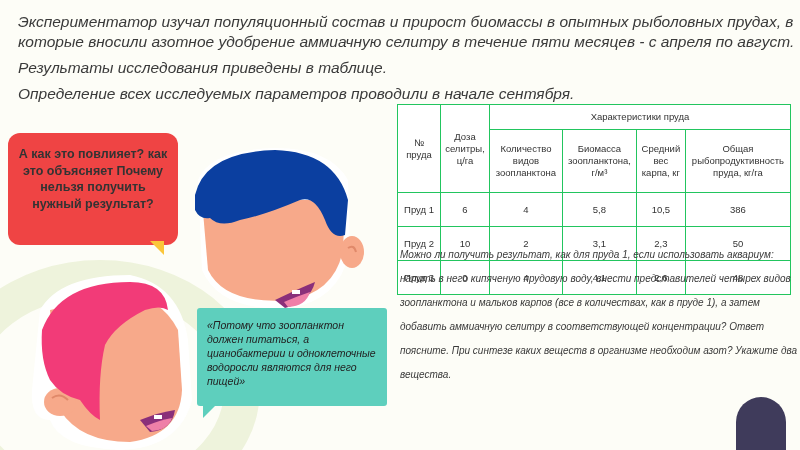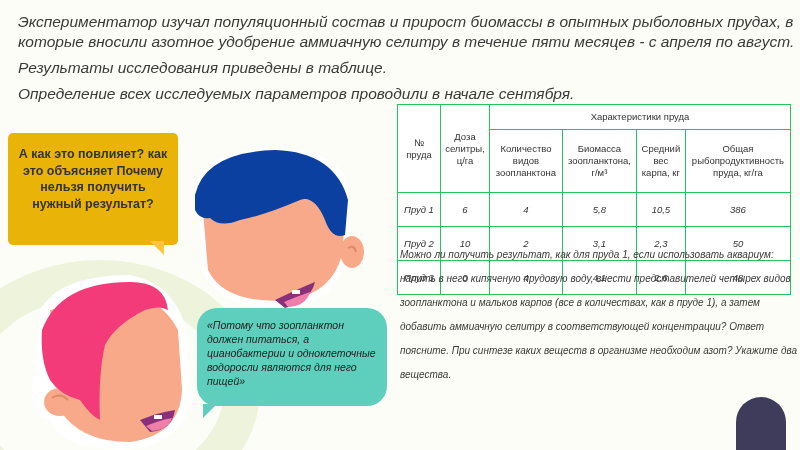--- a/index.html
+++ b/index.html
@@ -4,25 +4,25 @@
 <style>
   html, body { margin:0; padding:0; }
   body { width:800px; height:450px; overflow:hidden; position:relative; background:#fdfdf7; font-family:"Liberation Sans", sans-serif; color:#333; }
   .bgdeco { position:absolute; left:-60px; top:260px; width:320px; height:260px; border-radius:50%; border:36px solid #eef3dc; box-sizing:border-box; }
   .intro { position:absolute; left:14px; top:8px; width:780px; font-style:italic; font-size:15.5px; line-height:20px; color:#3a3a3a; margin:4px; }
   .intro p { margin:0 0 6px 0; }
   .table-wrap { position:absolute; left:397px; top:104px; width:394px; }
   table { border-collapse:collapse; width:100%; font-size:9.5px; color:#333; background:#fff; }
   td, th { border:1px solid #22c55e; text-align:center; font-weight:normal; padding:6px 2px; }
   th { line-height:12px; }
-  td { height:21px;font-style:italic; }
-  .bubble-yellow { position:absolute; left:8px; top:133px; width:170px; height:112px; background:#eab308; border-radius:5px; }
+  td { height:21px; }
+  .bubble-yellow { position:absolute; left:8px; top:133px; width:170px; height:112px; background:#ef4444; border-radius:12px; }
   .bubble-yellow .tail { position:absolute; left:142px; top:108px; width:0; height:0; border-left:14px solid transparent; border-top:14px solid #fbc63a; }
   .bubble-yellow .txt { padding:13px 8px; text-align:center; font-size:12.5px; font-weight:bold; line-height:16.5px; color:#333; }
-  .bubble-teal { position:absolute; left:197px; top:308px; width:190px; height:98px; background:#5ecfbd; border-radius:20px; }
+  .bubble-teal { position:absolute; left:197px; top:308px; width:190px; height:98px; background:#5ecfbd; border-radius:3px; }
   .bubble-teal .tail { position:absolute; left:6px; top:96px; width:0; height:0; border-right:14px solid transparent; border-top:14px solid #5ecfbd; }
   .bubble-teal .txt { padding:10px 10px; font-style:italic; font-size:10.5px; line-height:14px; color:#222; }
   .question { position:absolute; left:400px; top:243px; width:400px; font-style:italic; font-size:10px; line-height:24px; color:#3a3a3a; margin:0; }
   .dark-shape { position:absolute; left:736px; top:397px; width:50px; height:60px; background:#3f3b5b; border-radius:25px 25px 0 0; }
   svg.face { position:absolute; }
 </style>
 </head>
 <body>
 
 <div class="bgdeco"></div>

